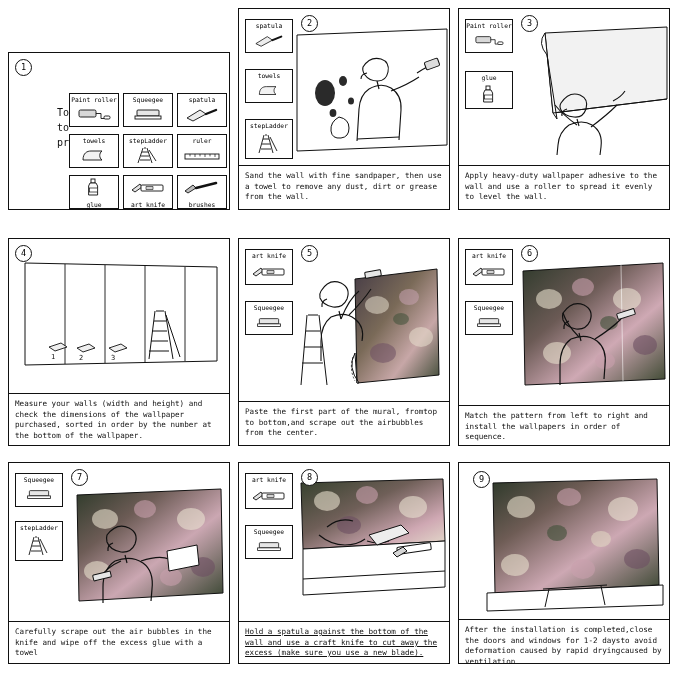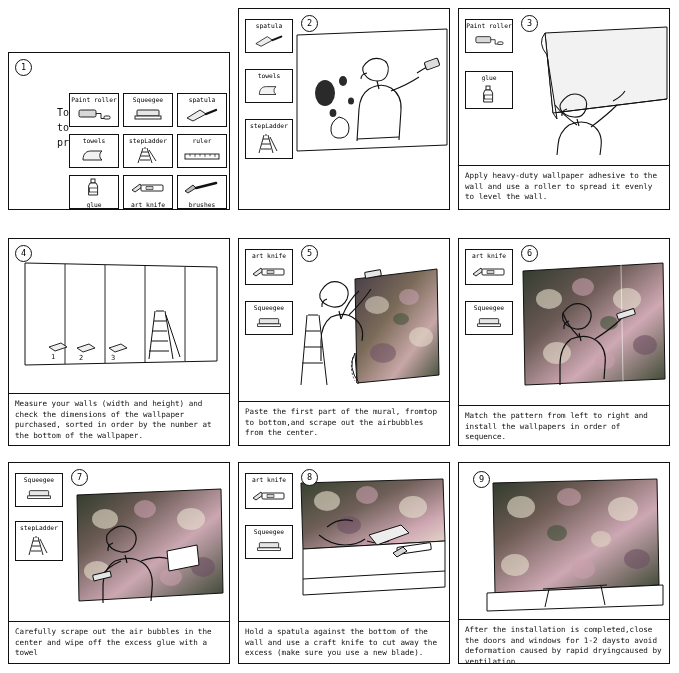--- a/index.html
+++ b/index.html
@@ -224,20 +224,21 @@
       <div class="lbl">stepLadder</div>
       <div class="art">
         <svg width="26" height="24" viewBox="0 0 26 20">
           <path d="M8 1 L3 19 M12 1 L17 19 M9 1 L11 1" fill="none" stroke="#111" stroke-width=".9"></path>
           <path d="M7 5 h6 M6 10 h8 M5 15 h10" stroke="#111" stroke-width=".9"></path>
           <path d="M14 3 L21 17" stroke="#111" stroke-width=".9"></path>
         </svg>
       </div>
     </div>
 
+    <div class="caption" style="height:44px;">Sand the wall with fine sandpaper, then use a towel to remove any dust, dirt or grease from the wall.</div>
   </div>
 
   <div class="panel" style="left:458px;top:8px;width:212px;height:202px;">
     <div class="num" style="left:62px;top:6px;">3</div>
 
     <svg style="position:absolute;left:58px;top:16px;" width="150" height="130" viewBox="0 0 150 130">
 
       <path d="M28 8 L150 2 L150 74 L36 88 Z" fill="#f2f2f2" stroke="#111" stroke-width="1"></path>
       <path d="M28 8 Q20 18 30 30 L40 94 L36 88 Z" fill="#ffffff" stroke="#111" stroke-width="1"></path>
       <path d="M36 88 L150 74" fill="none" stroke="#111" stroke-width="1"></path>
@@ -489,21 +490,21 @@
       <div class="lbl">stepLadder</div>
       <div class="art">
         <svg width="26" height="24" viewBox="0 0 26 20">
           <path d="M8 1 L3 19 M12 1 L17 19 M9 1 L11 1" fill="none" stroke="#111" stroke-width=".9"></path>
           <path d="M7 5 h6 M6 10 h8 M5 15 h10" stroke="#111" stroke-width=".9"></path>
           <path d="M14 3 L21 17" stroke="#111" stroke-width=".9"></path>
         </svg>
       </div>
     </div>
 
-    <div class="caption" style="height:42px;">Carefully scrape out the air bubbles in the center and wipe off the excess glue with a towel</div>
+    <div class="caption" style="height:42px;">Carefully scrape out the air bubbles in the knife and wipe off the excess glue with a towel</div>
   </div>
 
   <div class="panel" style="left:238px;top:462px;width:212px;height:202px;">
     <div class="num" style="left:62px;top:6px;">8</div>
 
     <svg style="position:absolute;left:58px;top:16px;" width="150" height="126" viewBox="0 0 150 126">
       <defs>
         <linearGradient id="g8" x1="0" y1="0" x2="1" y2="1">
           <stop offset="0%" stop-color="#34402c"></stop>
             <stop offset="40%" stop-color="#6f5f58"></stop>
@@ -549,21 +550,21 @@
     <div class="sideChip" style="left:6px;top:62px;width:48px;height:34px;">
       <div class="lbl">Squeegee</div>
       <div class="art">
         <svg width="32" height="14" viewBox="0 0 34 16">
           <rect x="6" y="3" width="22" height="6" rx="1" fill="#e6e6e6" stroke="#111" stroke-width=".9"></rect>
           <rect x="4" y="9" width="26" height="3" fill="#fff" stroke="#111" stroke-width=".9"></rect>
         </svg>
       </div>
     </div>
 
-    <div class="caption" style="height:42px;">Hold a spatula against the bottom of the wall and use a craft knife to cut away the excess (make sure you use a new blade).</div>
+    <div class="caption" style="height:42px;text-decoration:underline;">Hold a spatula against the bottom of the wall and use a craft knife to cut away the excess (make sure you use a new blade).</div>
   </div>
 
   <div class="panel" style="left:458px;top:462px;width:212px;height:202px;">
     <div class="num" style="left:14px;top:8px;">9</div>
 
     <svg style="position:absolute;left:28px;top:14px;" width="176" height="136" viewBox="0 0 176 136">
       <defs>
         <linearGradient id="g9" x1="0" y1="0" x2="1" y2="1">
           <stop offset="0%" stop-color="#2d392a"></stop>
             <stop offset="30%" stop-color="#6e5c55"></stop>

